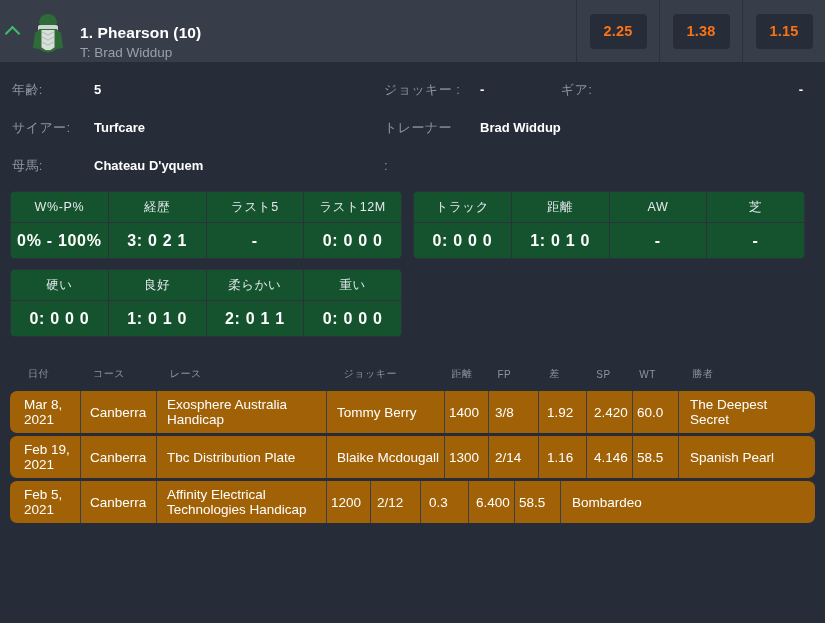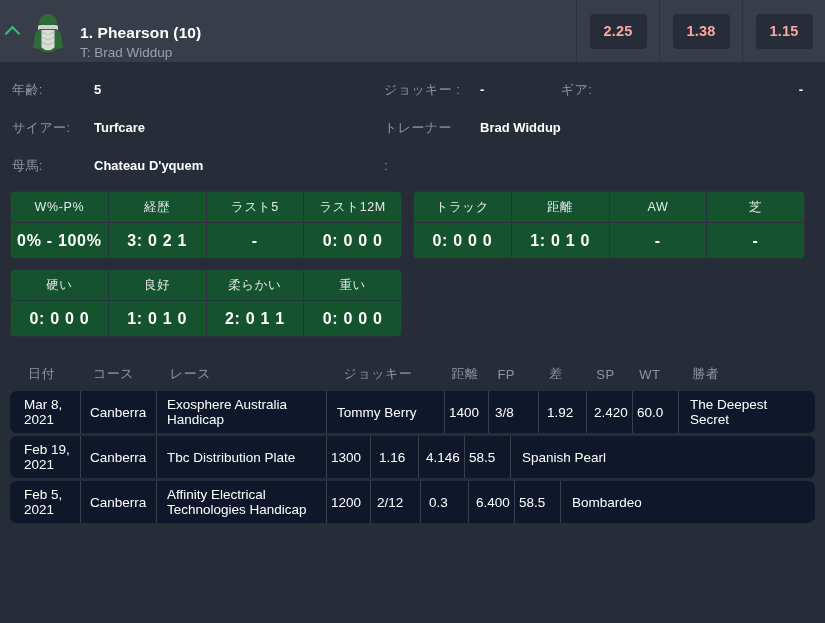--- a/index.html
+++ b/index.html
@@ -78,21 +78,21 @@
     align-items: center;
     justify-content: center;
     border-left: 1px solid #2c323d;
   }
   .odds-btn {
     width: 57px;
     height: 35px;
     background: #262c38;
     border: none;
     border-radius: 4px;
-    color: #fca5a5;
+    color: #f97316;
     font-family: inherit;
     font-size: 14.5px;
     font-weight: bold;
     letter-spacing: .2px;
     cursor: pointer;
     display: flex;
     align-items: center;
     justify-content: center;
   }
 
@@ -165,28 +165,28 @@
   }
   .stat-table.half { width: 392px; }
 
   
   .form-head {
     display: flex;
     align-items: center;
     height: 34px;
     padding: 0 4px;
     margin-top: 20px;
-    font-size: 13px;
+    font-size: 10px;
     color: #8d95a3;
     letter-spacing: .5px;
   }
   .form-row {
     display: flex;
     align-items: stretch;
-    background: #0f172a;
+    background: #a16207;
     border-radius: 7px;
     margin-bottom: 2px;
     color: #ffffff;
     font-size: 13.5px;
     overflow: hidden;
   }
   .form-row + .form-row { border-top: 1px solid #262c38; }
   .fc {
     display: flex;
     align-items: center;
@@ -408,22 +408,28 @@
   <div class="form-row">
     <div class="fc c-date">
         <span>Feb 19, 2021</span>
       </div>
     <div class="fc sep c-course">
         <span>Canberra</span>
       </div>
     <div class="fc sep c-race">
         <span>Tbc Distribution Plate</span>
       </div>
+    <div class="fc sep c-jockey">
+        <span>Blaike Mcdougall</span>
+      </div>
     <div class="fc sep c-dist nowrapcell">
         <span>1300</span>
+      </div>
+    <div class="fc sep c-fp nowrapcell">
+        <span>2/14</span>
       </div>
     <div class="fc sep c-marg nowrapcell">
         <span>1.16</span>
       </div>
     <div class="fc sep c-sp nowrapcell">
         <span>4.146</span>
       </div>
     <div class="fc sep c-wt nowrapcell">
         <span>58.5</span>
       </div>

